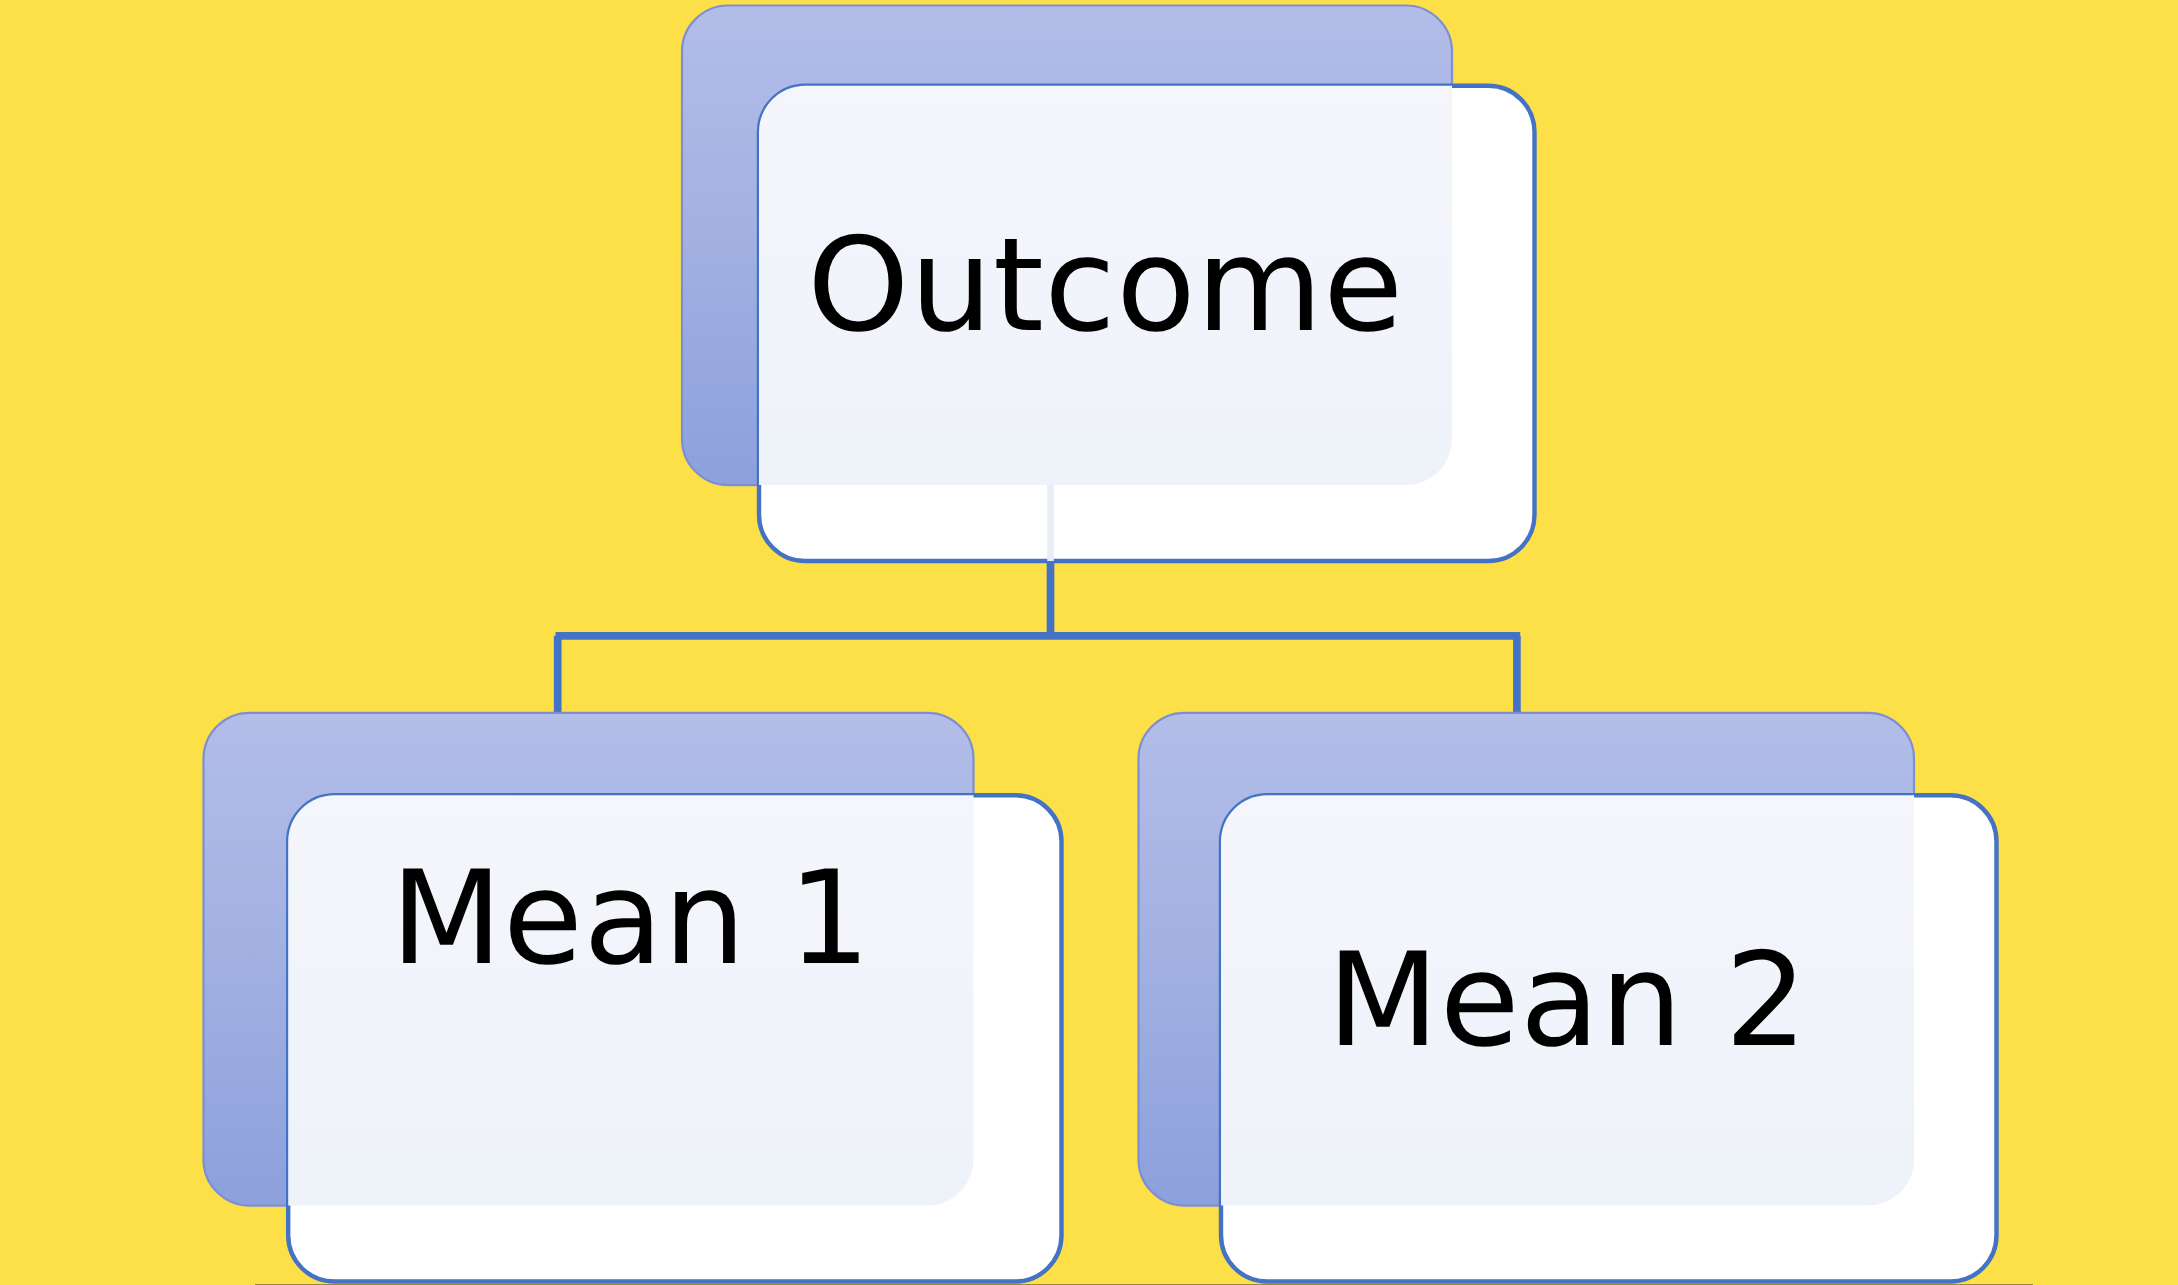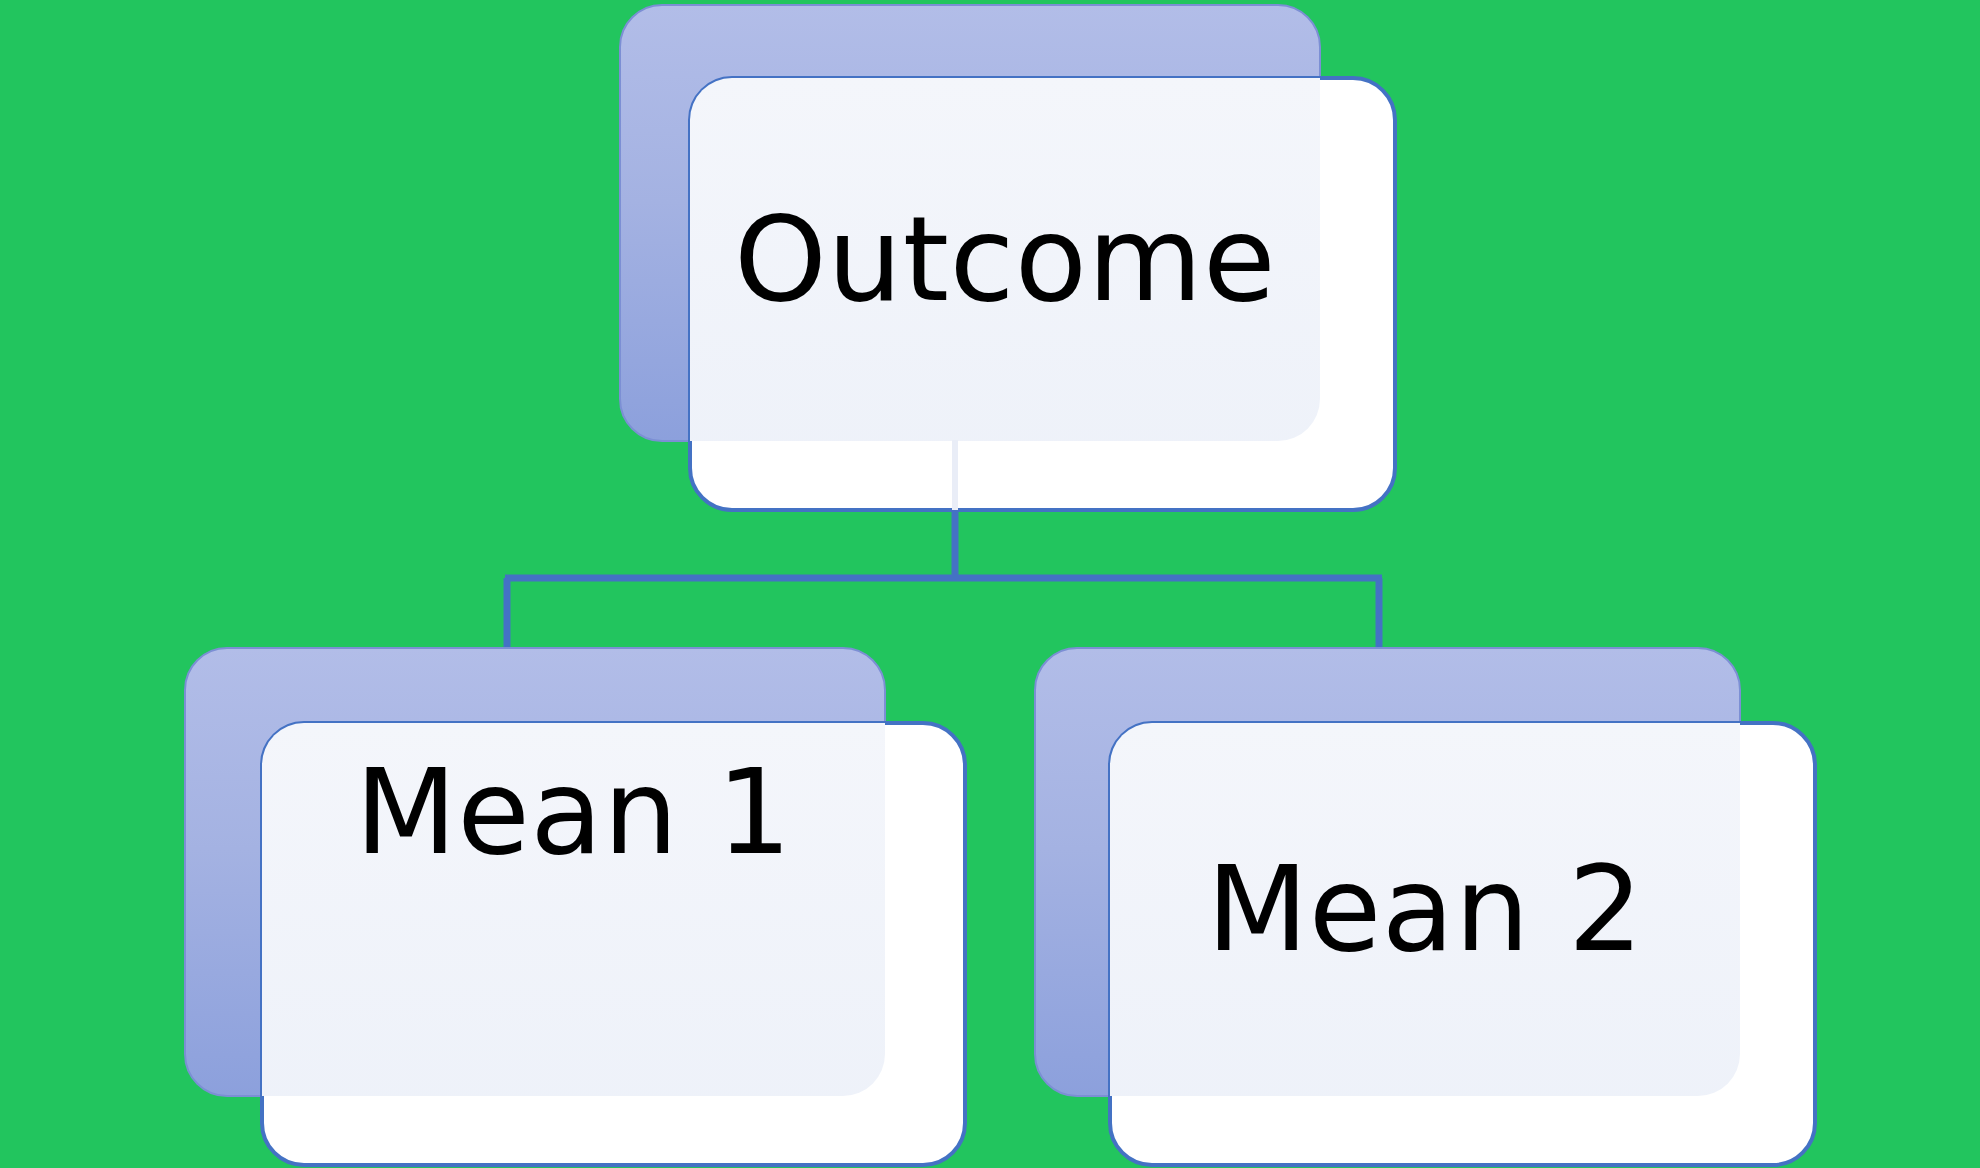--- a/index.html
+++ b/index.html
@@ -12,21 +12,21 @@
     width: 1980px;
     height: 1168px;
     overflow: hidden;
     font-family: "DejaVu Sans", "Liberation Sans", sans-serif;
   }
 
   #canvas {
     position: relative;
     width: 1980px;
     height: 1168px;
-    background: #22c55e;
+    background: #fde047;
   }
 
   
   #diagram-svg {
     position: absolute;
     left: 0;
     top: 0;
     width: 1980px;
     height: 1168px;
     display: block;
@@ -50,21 +50,21 @@
   #label-outcome {
     left: 690px;
     top: 78px;
     width: 630px;
     height: 362px;
     font-size: 118px;
   }
 
   #label-mean-1 {
     left: 262px;
-    top: 680px;
+    top: 702px;
     width: 623px;
     height: 264px;
     font-size: 118px;
     text-align: center;
   }
 
   #label-mean-2 {
     left: 1110px;
     top: 723px;
     width: 630px;

